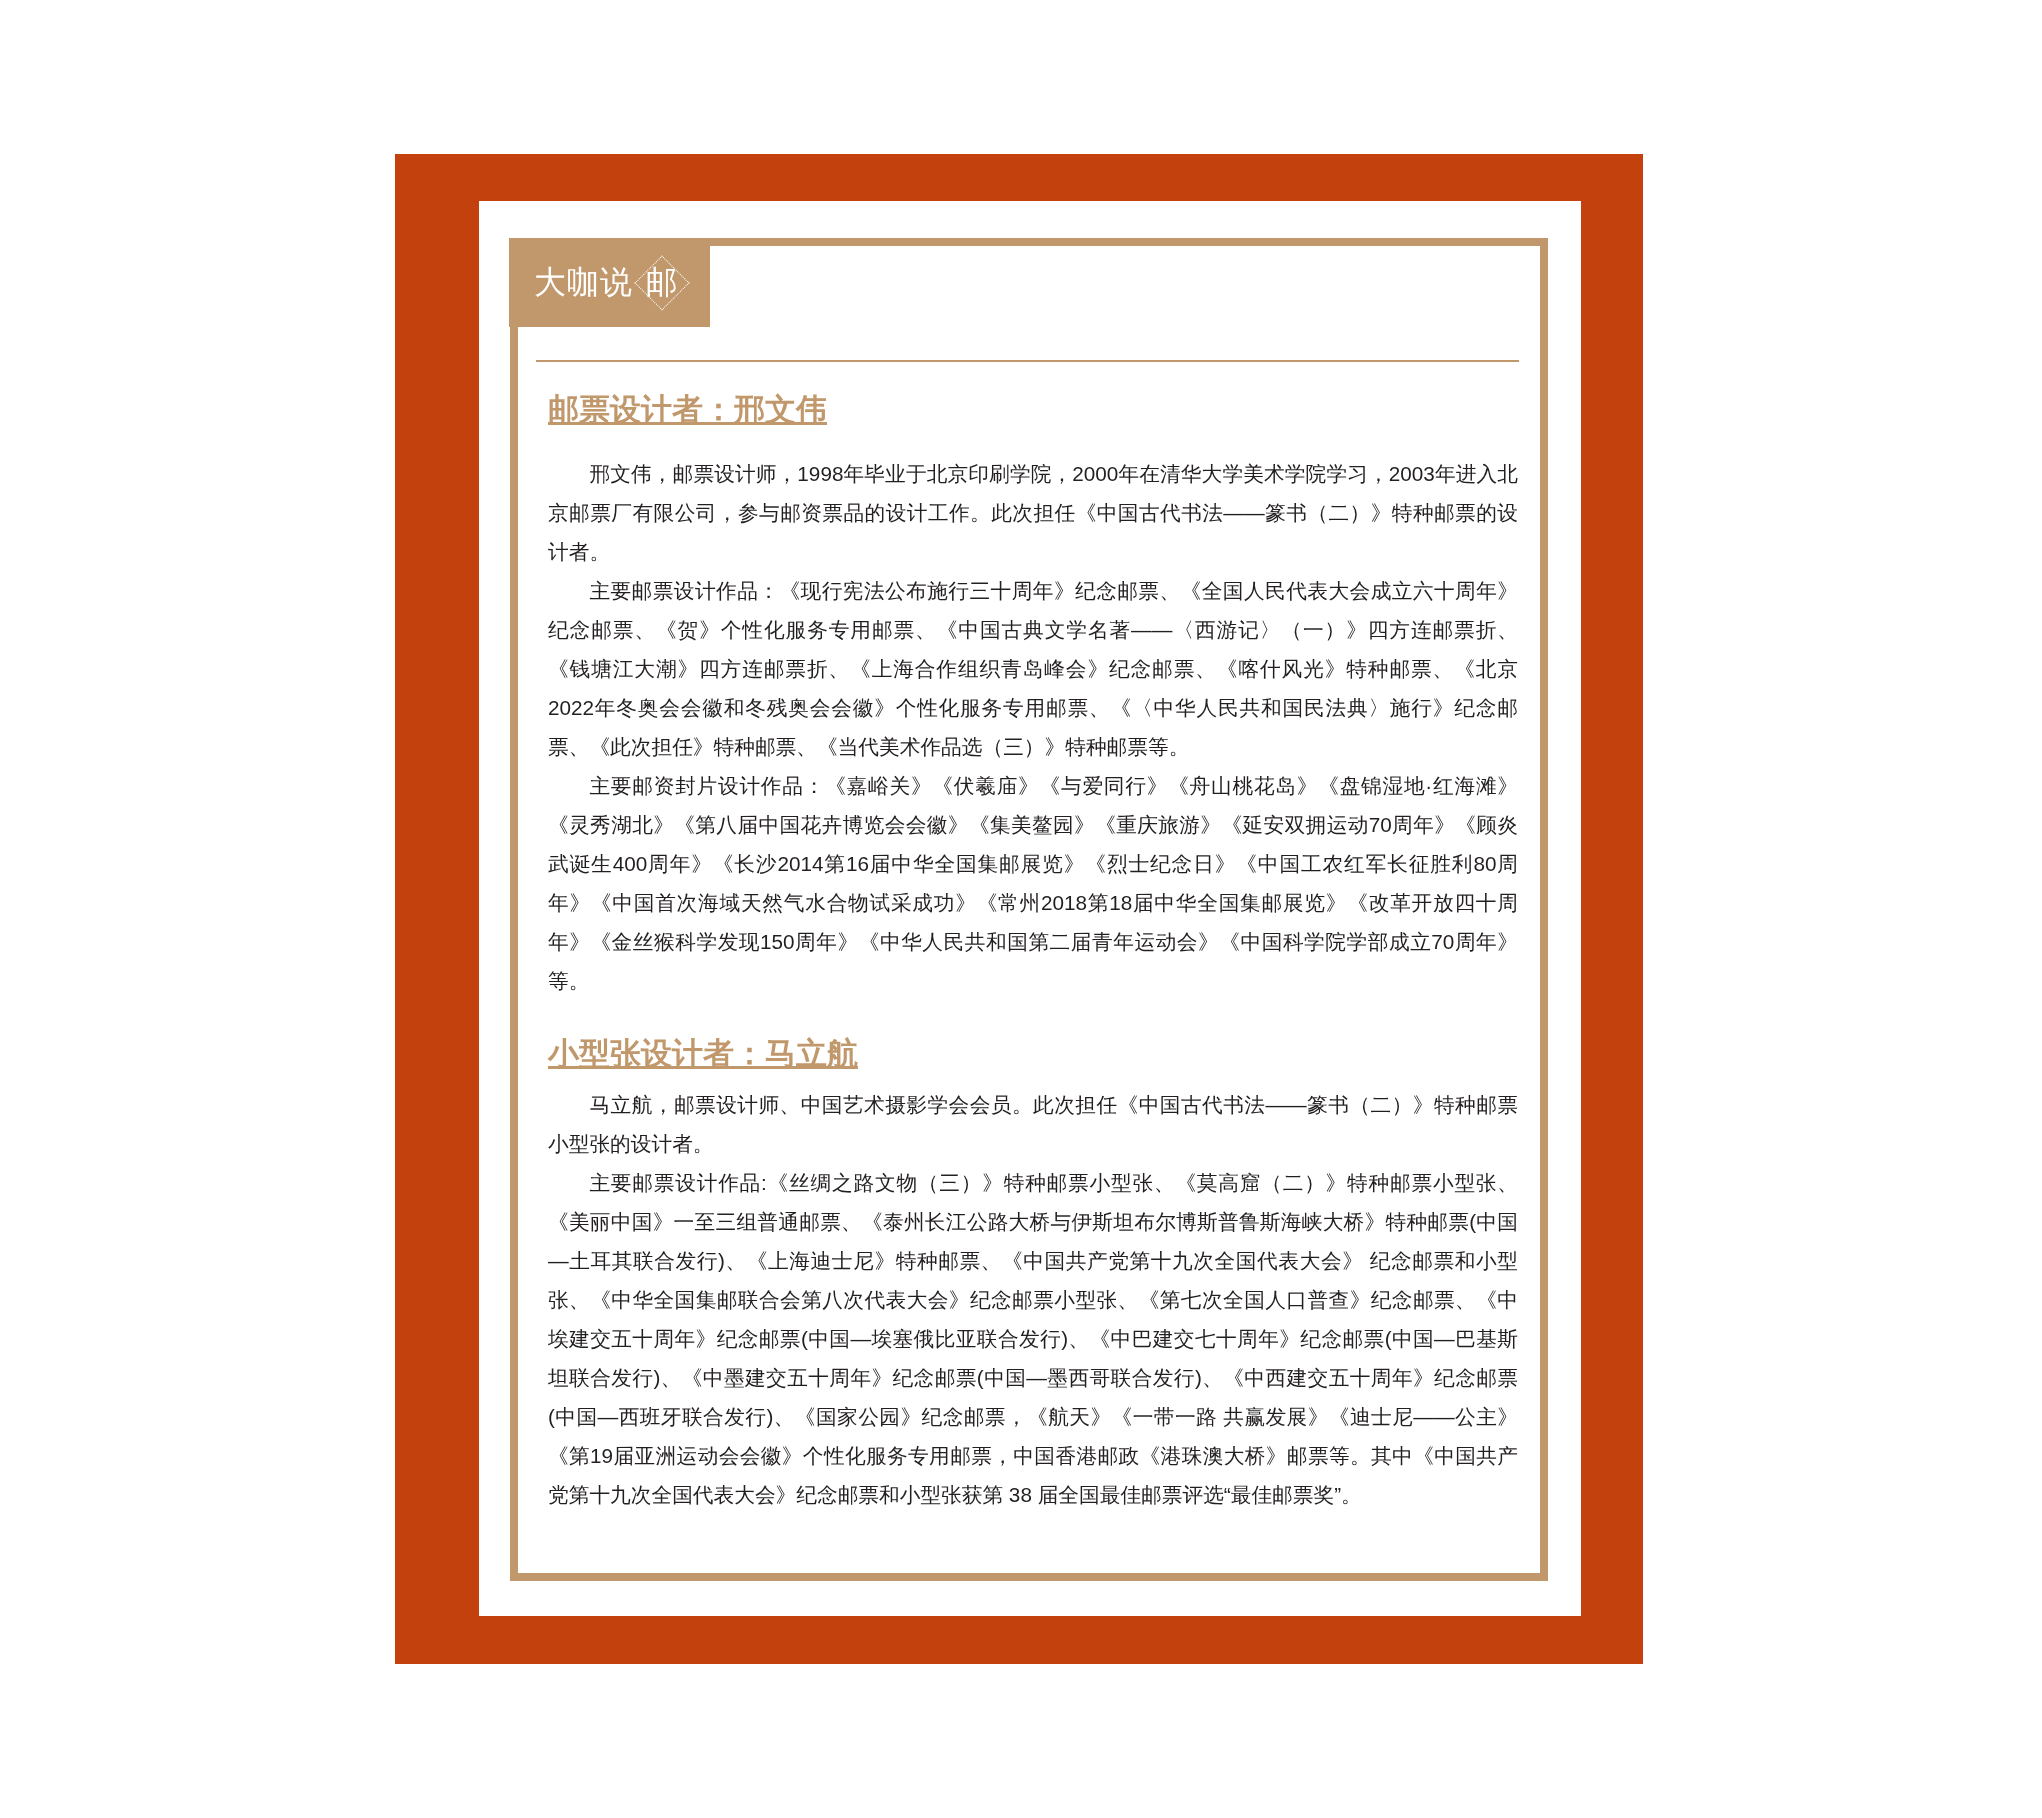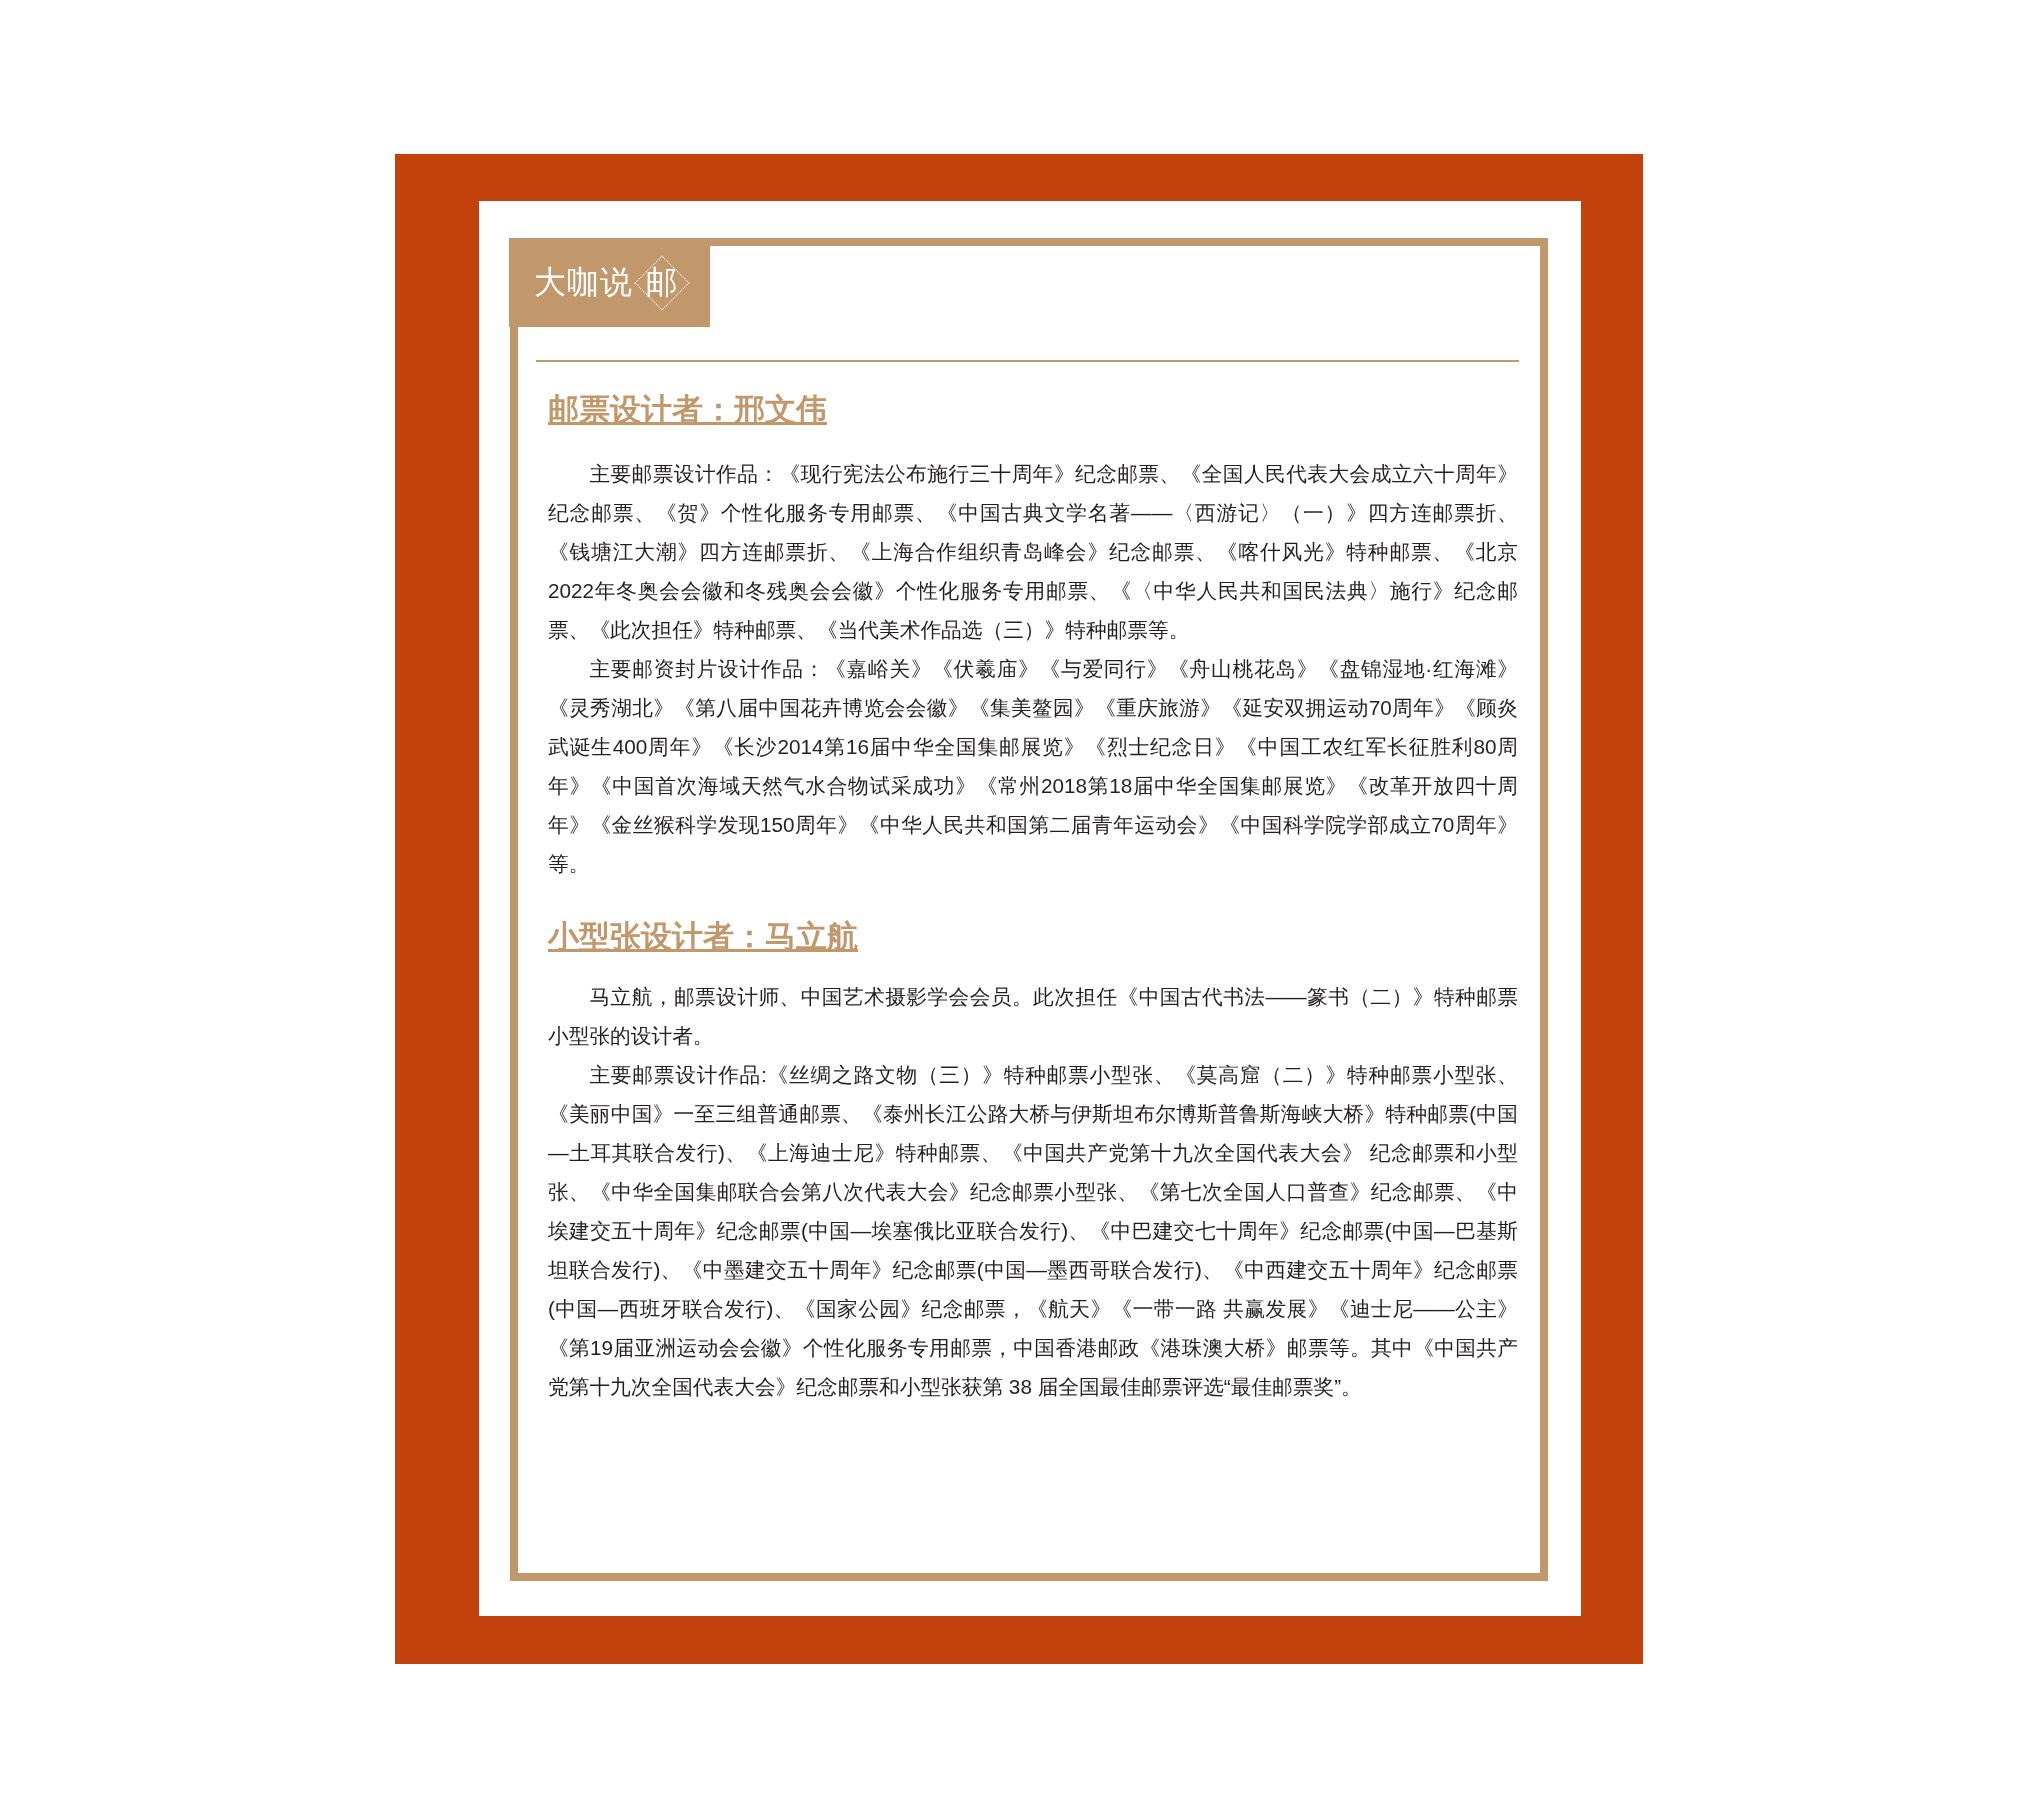--- a/index.html
+++ b/index.html
@@ -78,21 +78,21 @@
   .sec-heading {
     margin: 0 0 23px 0;
     font-size: 31px;
     line-height: 42px;
     font-weight: 700;
     color: #c1986c;
     text-decoration: underline;
   }
   .sec-heading.second {
     margin-top: 33px;
-    margin-bottom: 19px;
+    margin-bottom: 10px;
   }
   .content p {
     margin: 0;
     font-size: 20.7px;
     line-height: 39px;
     text-align: justify;
     text-indent: 2em;
   }
 </style>
 </head>
@@ -111,20 +111,21 @@
           <span class="stamp-char">邮</span>
         </span>
       </span>
     </div>
 
     <div class="rule"></div>
 
     <div class="content">
 
       <h1 class="sec-heading">邮票设计者：邢文伟</h1>
+      <p>邢文伟，邮票设计师，1998年毕业于北京印刷学院，2000年在清华大学美术学院学习，2003年进入北京邮票厂有限公司，参与邮资票品的设计工作。此次担任《中国古代书法——篆书（二）》特种邮票的设计者。</p>
       <p>主要邮票设计作品：《现行宪法公布施行三十周年》纪念邮票、《全国人民代表大会成立六十周年》纪念邮票、《贺》个性化服务专用邮票、《中国古典文学名著——〈西游记〉（一）》四方连邮票折、《钱塘江大潮》四方连邮票折、《上海合作组织青岛峰会》纪念邮票、《喀什风光》特种邮票、《北京2022年冬奥会会徽和冬残奥会会徽》个性化服务专用邮票、《〈中华人民共和国民法典〉施行》纪念邮票、《此次担任》特种邮票、《当代美术作品选（三）》特种邮票等。</p>
       <p>主要邮资封片设计作品：《嘉峪关》《伏羲庙》《与爱同行》《舟山桃花岛》《盘锦湿地·红海滩》《灵秀湖北》《第八届中国花卉博览会会徽》《集美鳌园》《重庆旅游》《延安双拥运动70周年》《顾炎武诞生400周年》《长沙2014第16届中华全国集邮展览》《烈士纪念日》《中国工农红军长征胜利80周年》《中国首次海域天然气水合物试采成功》《常州2018第18届中华全国集邮展览》《改革开放四十周年》《金丝猴科学发现150周年》《中华人民共和国第二届青年运动会》《中国科学院学部成立70周年》等。</p>
 
       <h1 class="sec-heading second">小型张设计者：马立航</h1>
       <p>马立航，邮票设计师、中国艺术摄影学会会员。此次担任《中国古代书法——篆书（二）》特种邮票小型张的设计者。</p>
       <p>主要邮票设计作品:《丝绸之路文物（三）》特种邮票小型张、《莫高窟（二）》特种邮票小型张、《美丽中国》一至三组普通邮票、《泰州长江公路大桥与伊斯坦布尔博斯普鲁斯海峡大桥》特种邮票(中国—土耳其联合发行)、《上海迪士尼》特种邮票、《中国共产党第十九次全国代表大会》 纪念邮票和小型张、《中华全国集邮联合会第八次代表大会》纪念邮票小型张、《第七次全国人口普查》纪念邮票、《中埃建交五十周年》纪念邮票(中国—埃塞俄比亚联合发行)、《中巴建交七十周年》纪念邮票(中国—巴基斯坦联合发行)、《中墨建交五十周年》纪念邮票(中国—墨西哥联合发行)、《中西建交五十周年》纪念邮票(中国—西班牙联合发行)、《国家公园》纪念邮票，《航天》《一带一路 共赢发展》《迪士尼——公主》《第19届亚洲运动会会徽》个性化服务专用邮票，中国香港邮政《港珠澳大桥》邮票等。其中《中国共产党第十九次全国代表大会》纪念邮票和小型张获第 38 届全国最佳邮票评选“最佳邮票奖”。</p>
 
     </div>
   </div>
 </div>

